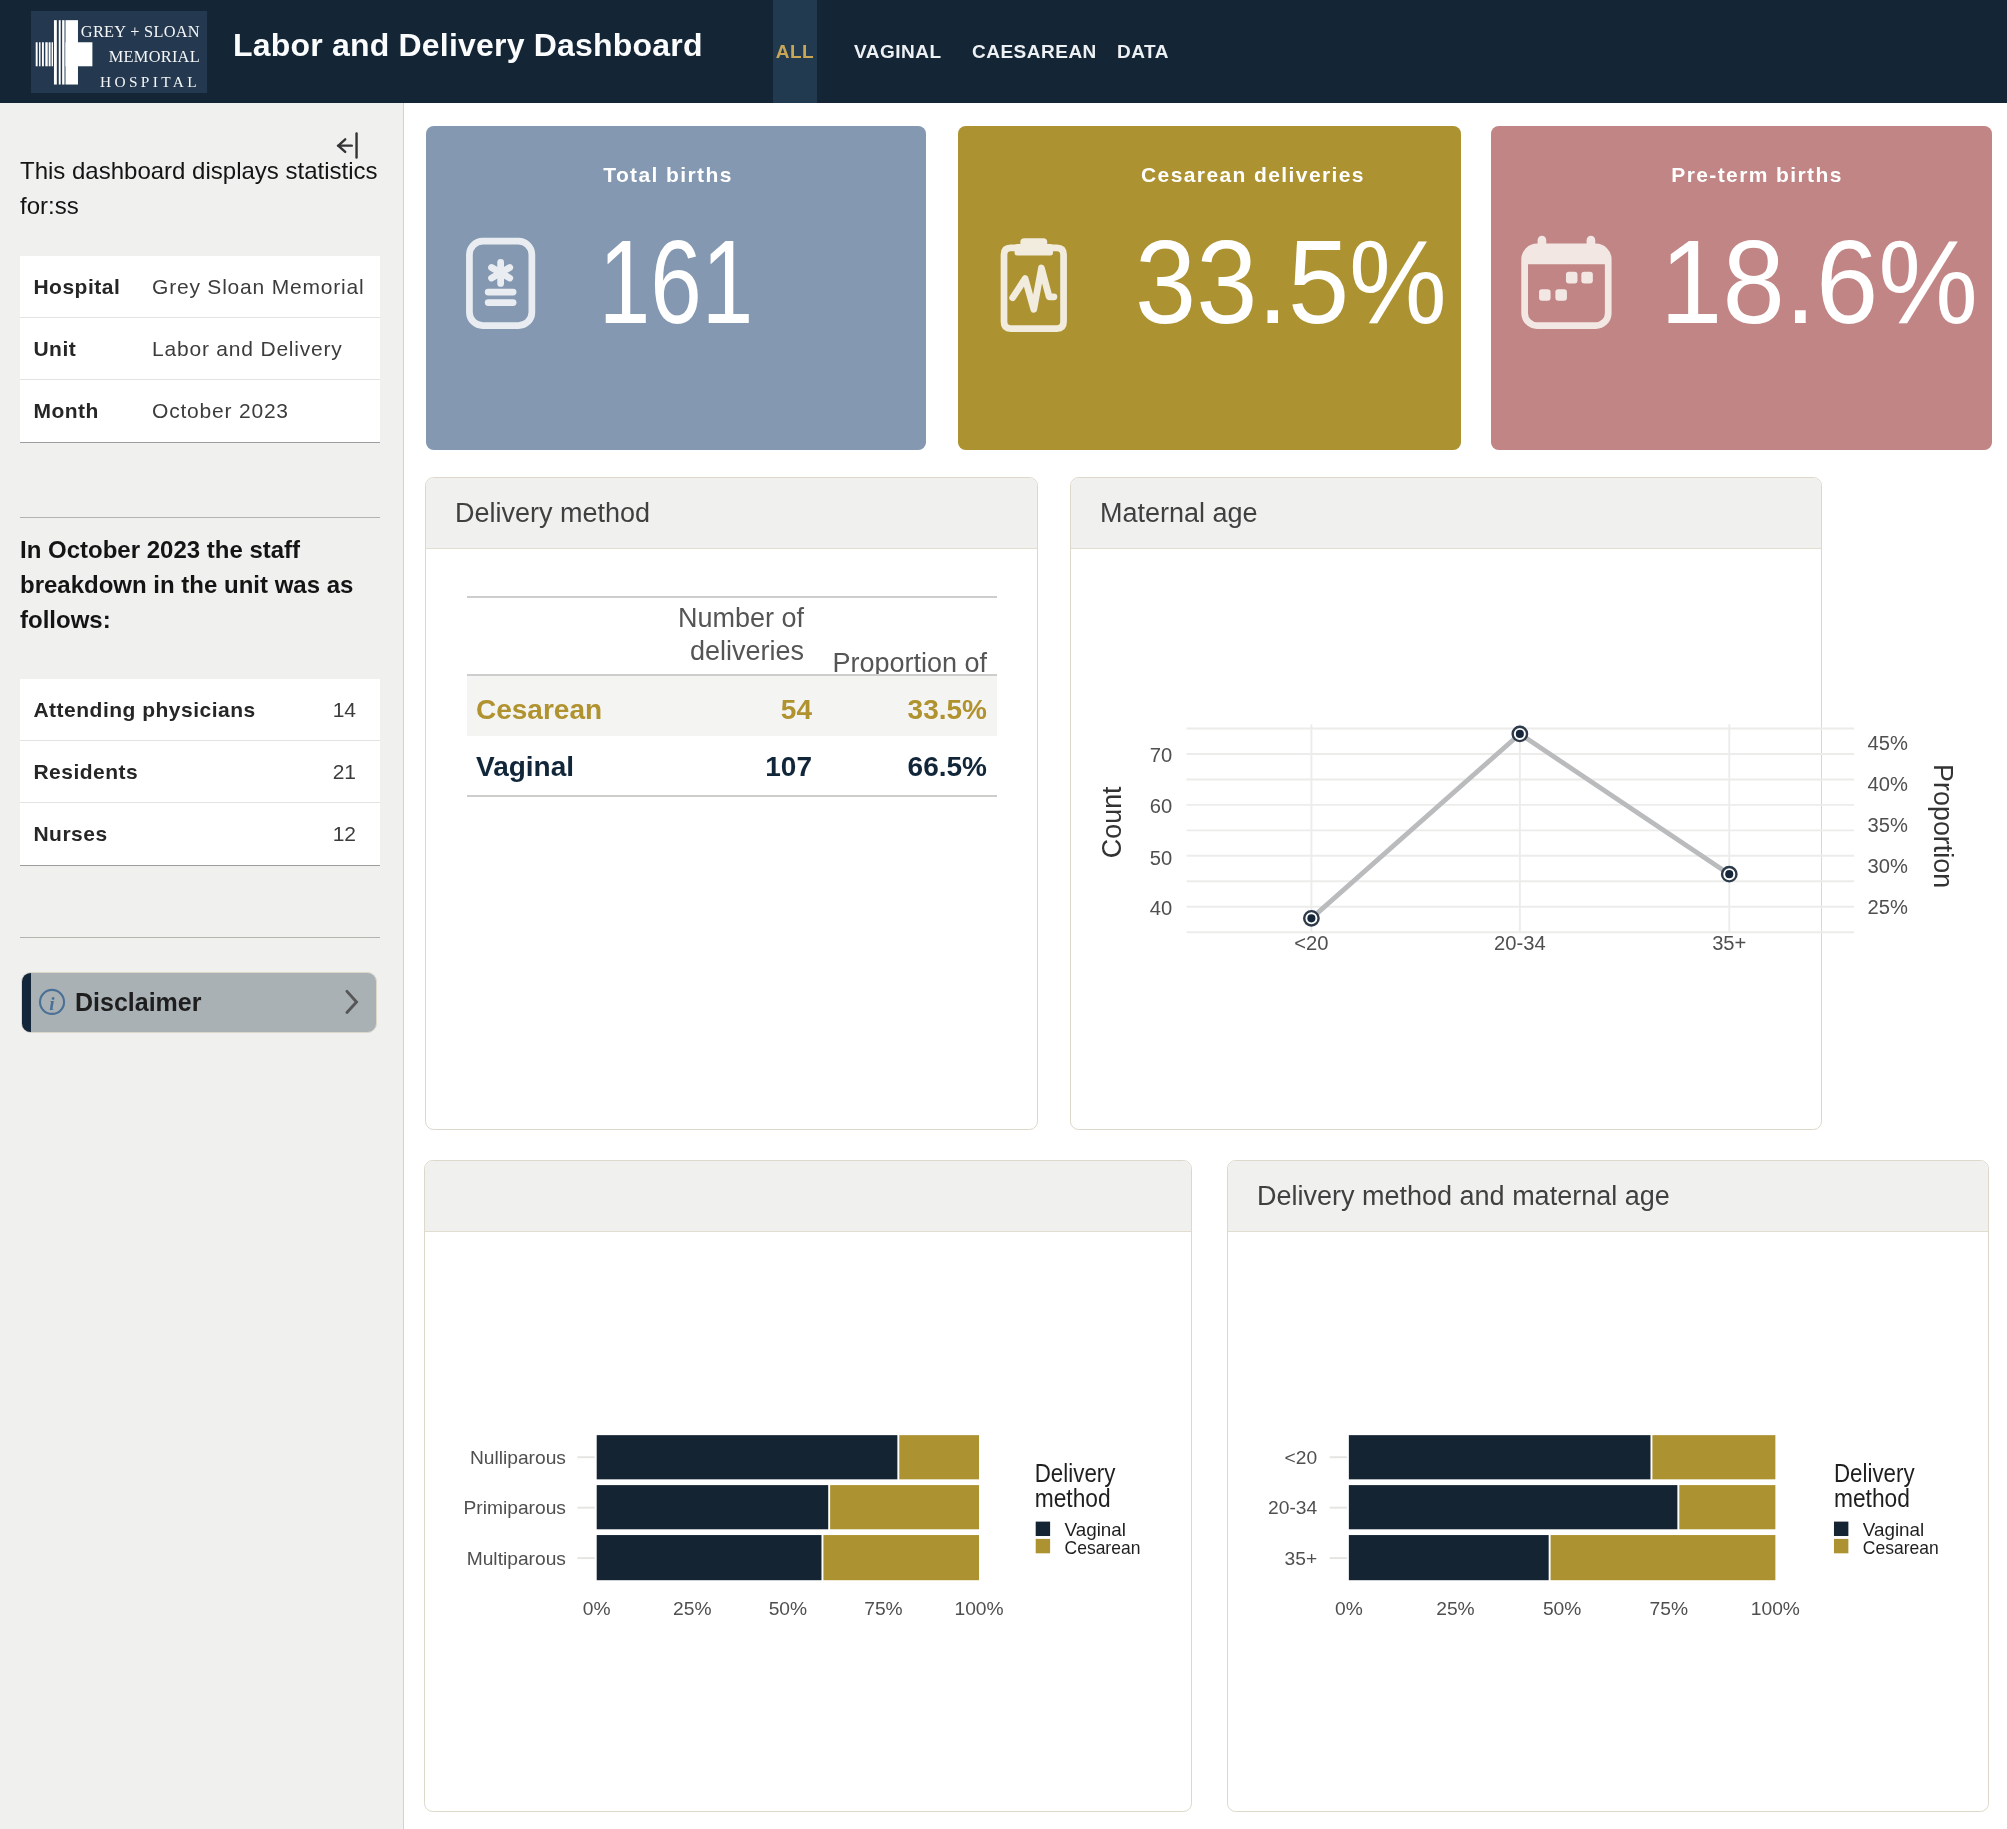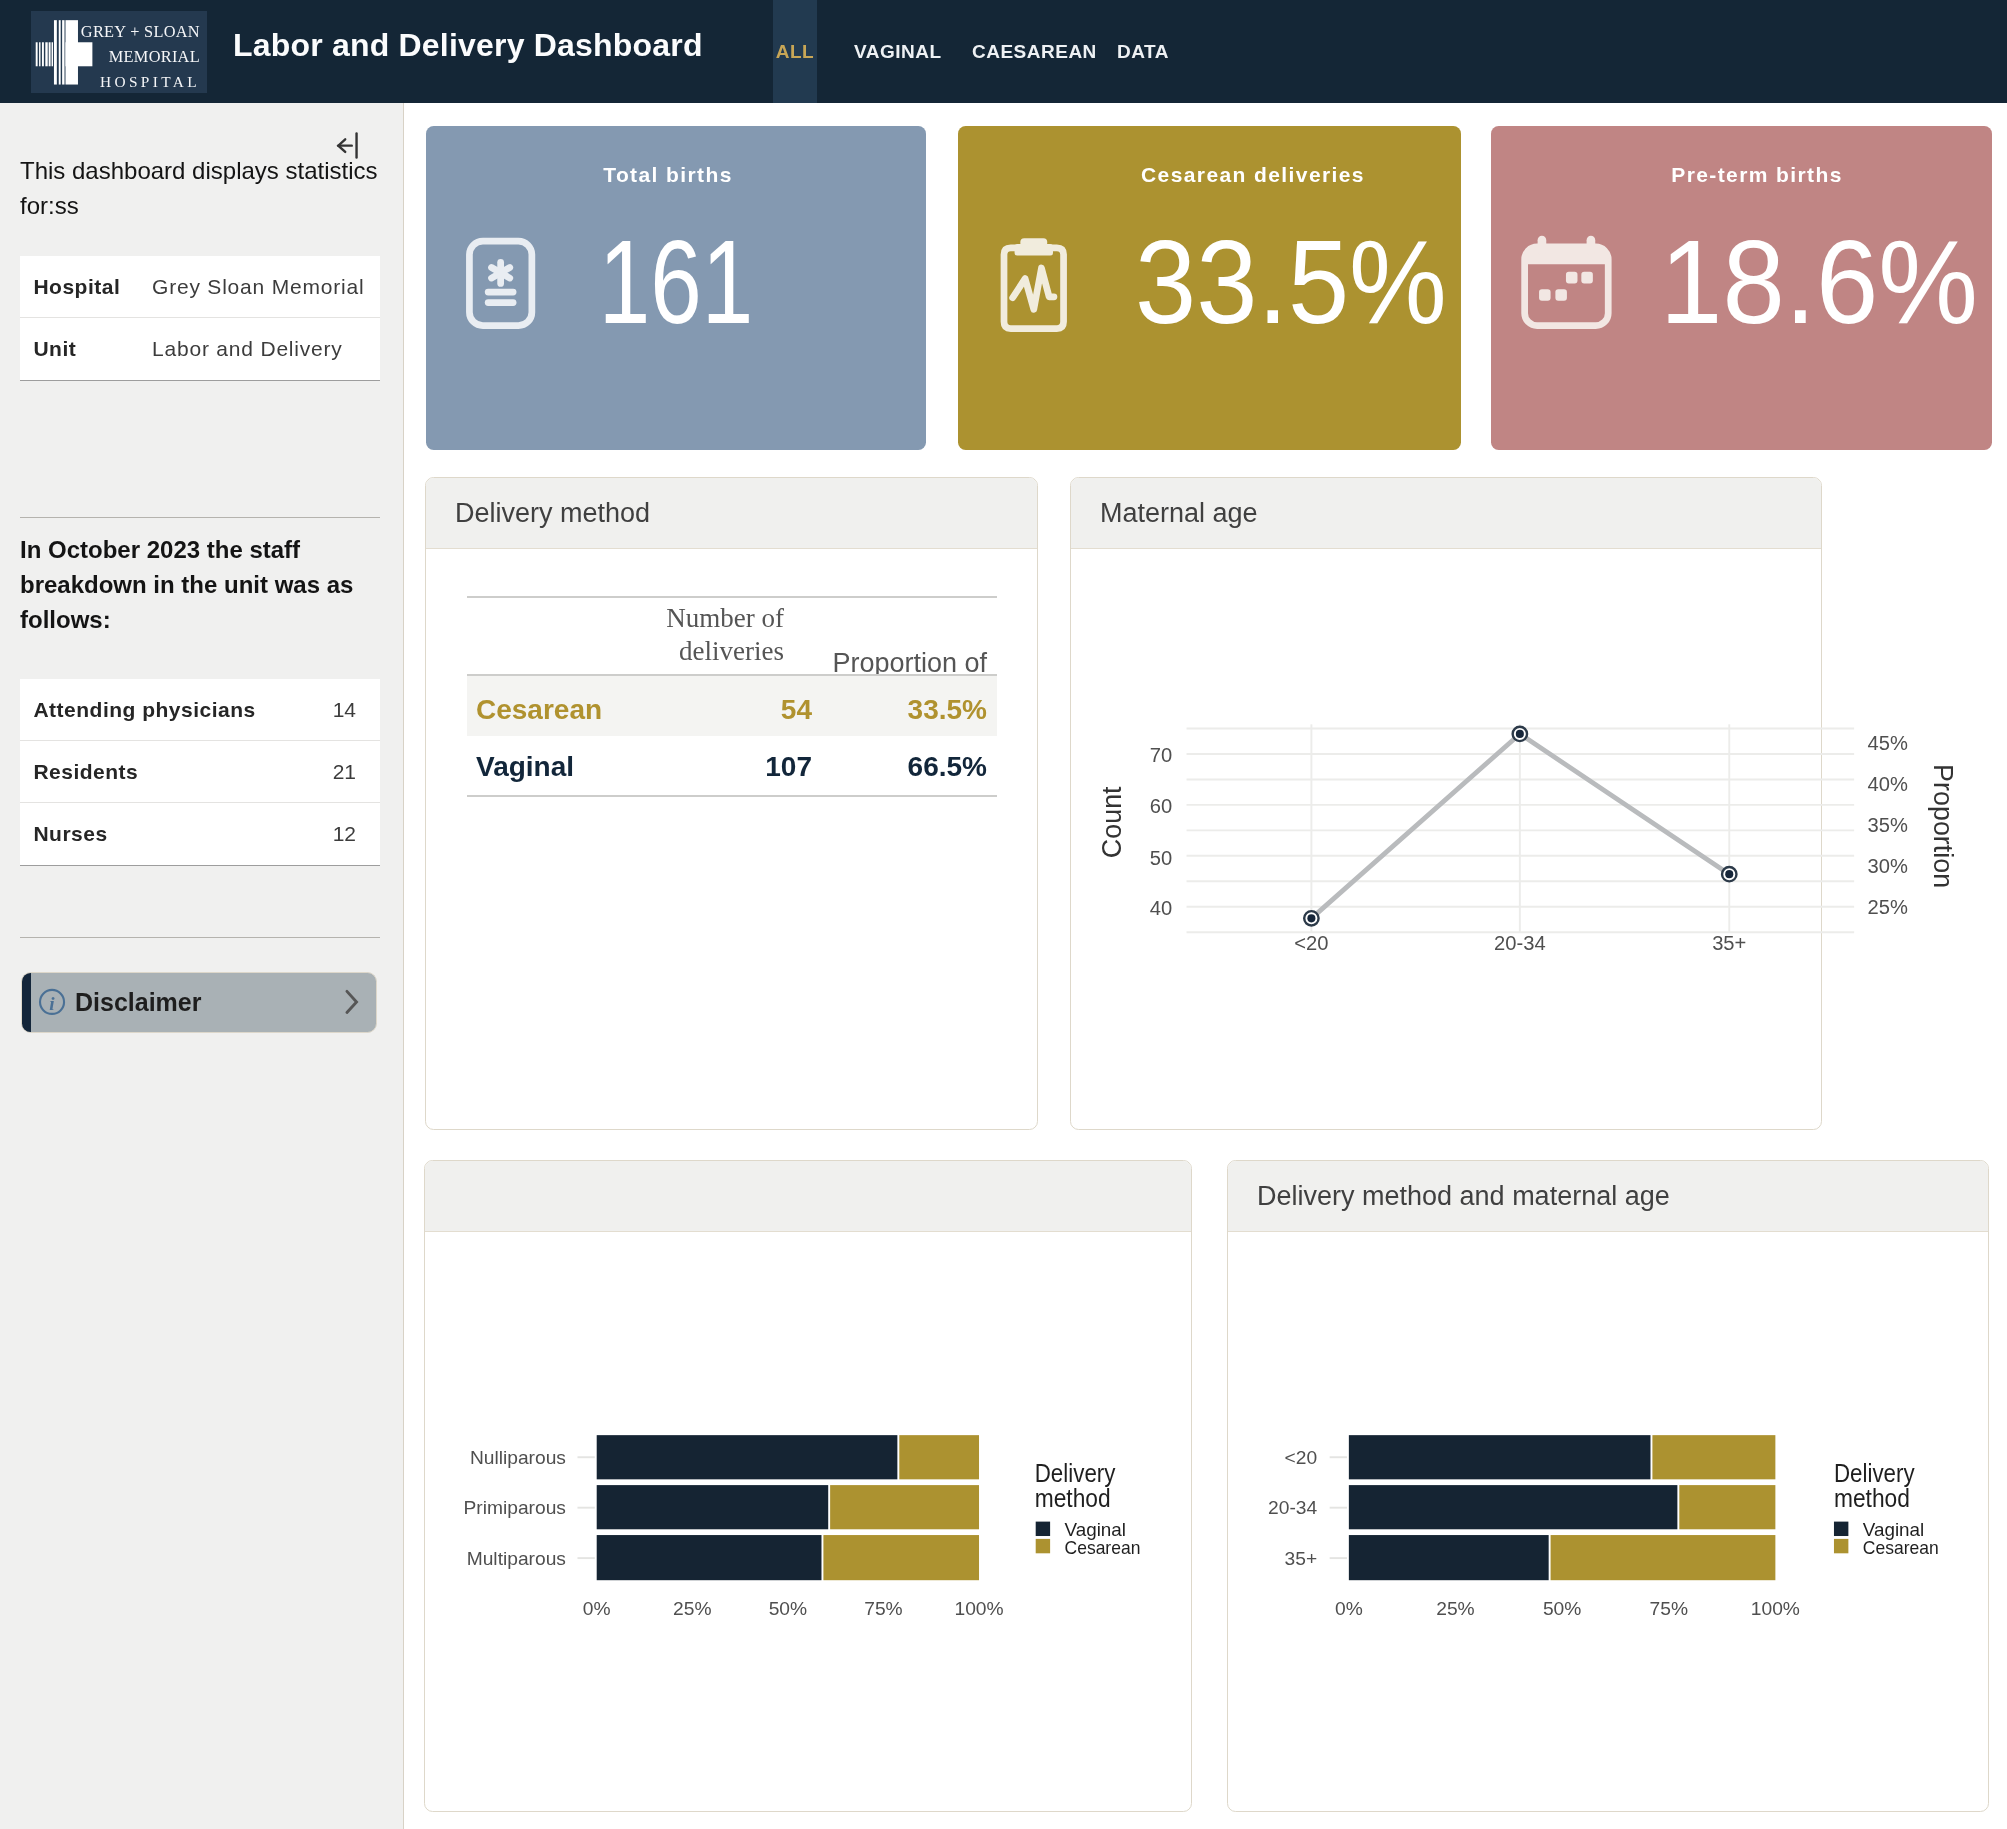--- a/index.html
+++ b/index.html
@@ -62,20 +62,24 @@
 <div class="sbP" style="top:153px;">This dashboard displays statistics<br>for:ss</div>
 <div class="sbTable" style="top:256px;">
   <div class="sbRow">
       <span class="sbLab">Hospital</span>
       <span class="sbVal">Grey Sloan Memorial</span>
     </div>
   <div class="sbRow">
       <span class="sbLab">Unit</span>
       <span class="sbVal">Labor and Delivery</span>
     </div>
+  <div class="sbRow">
+      <span class="sbLab">Month</span>
+      <span class="sbVal">October 2023</span>
+    </div>
 </div>
 <div class="sbHr" style="top:517px;"></div>
 <div class="sbP" style="top:532px;font-weight:bold;">In October 2023 the staff<br>breakdown in the unit was as<br>follows:</div>
 <div class="sbTable" style="top:679px;">
   <div class="sbRow">
       <span class="sbLab">Attending physicians</span>
       <span class="sbNum">14</span>
     </div>
   <div class="sbRow">
       <span class="sbLab">Residents</span>
@@ -112,21 +116,21 @@
   </div>
 <div class="card" id="card3">
     <div class="chead"></div>
   </div>
 <div class="card" id="card4">
     <div class="chead"></div>
     <div class="ctitle">Delivery method and maternal age</div>
   </div>
 
 <div class="gtb" style="left:467px; top:596px; width:530px;"></div>
-<div class="gtHead" style="left:592px; top:602px; width:192px;font-family:Liberation Serif, serif;">Number of<br>deliveries</div>
+<div class="gtHead" style="left:612px; top:602px; width:192px;">Number of<br>deliveries</div>
 <div class="gtHead" style="left:795px; top:633px; width:192px;margin-top:14px;">Proportion of<br>deliveries</div>
 <div class="gtb" style="left:467px; top:674px; width:530px;"></div>
 <div class="gtRow1"></div>
 <div class="gtCell gold" style="left:476px; top:694px;">Cesarean</div>
 <div class="gtCell gold" style="left:620px; top:694px; width:192px; text-align:right;">54</div>
 <div class="gtCell gold" style="left:795px; top:694px; width:192px; text-align:right;">33.5%</div>
 <div class="gtCell navyT" style="left:476px; top:751px;">Vaginal</div>
 <div class="gtCell navyT" style="left:620px; top:751px; width:192px; text-align:right;">107</div>
 <div class="gtCell navyT" style="left:795px; top:751px; width:192px; text-align:right;padding-left:28px;">66.5%</div>
 <div class="gtb" style="left:467px; top:795px; width:530px;"></div>

